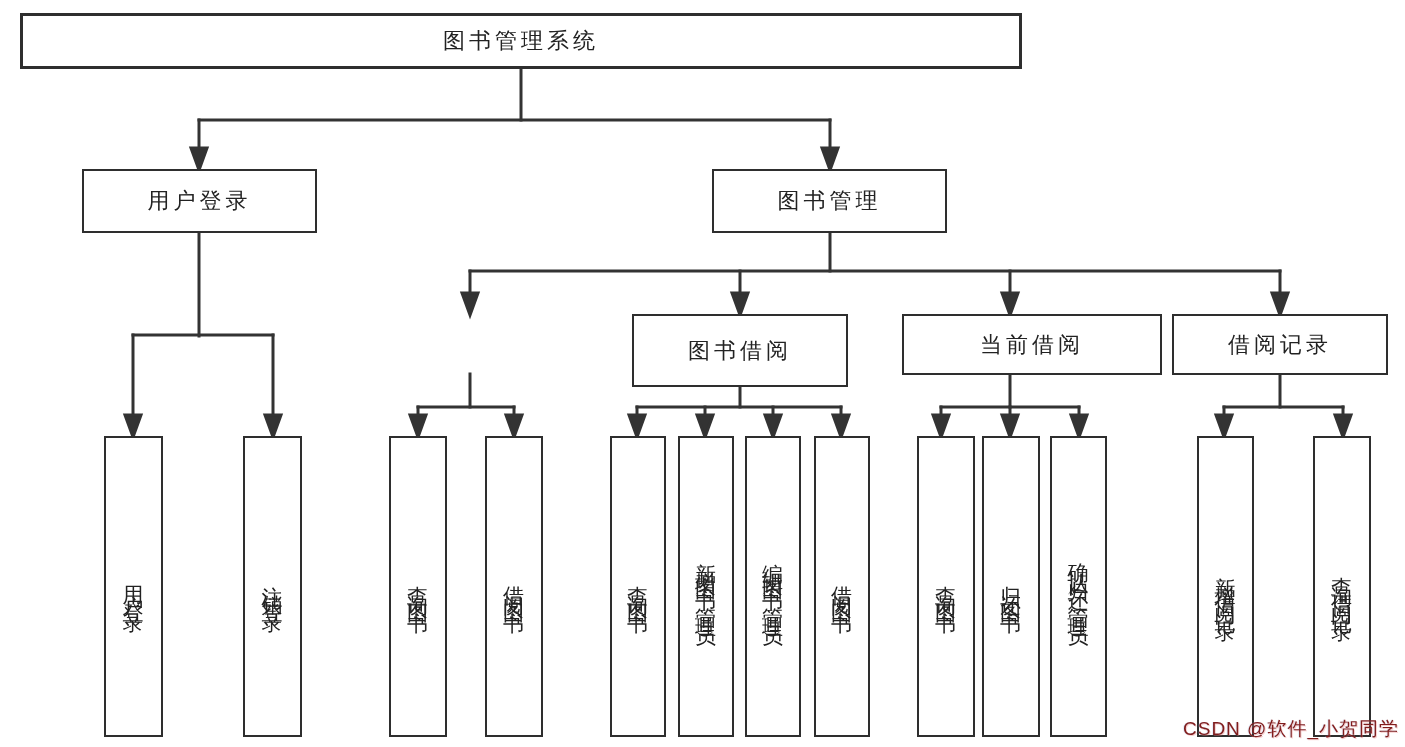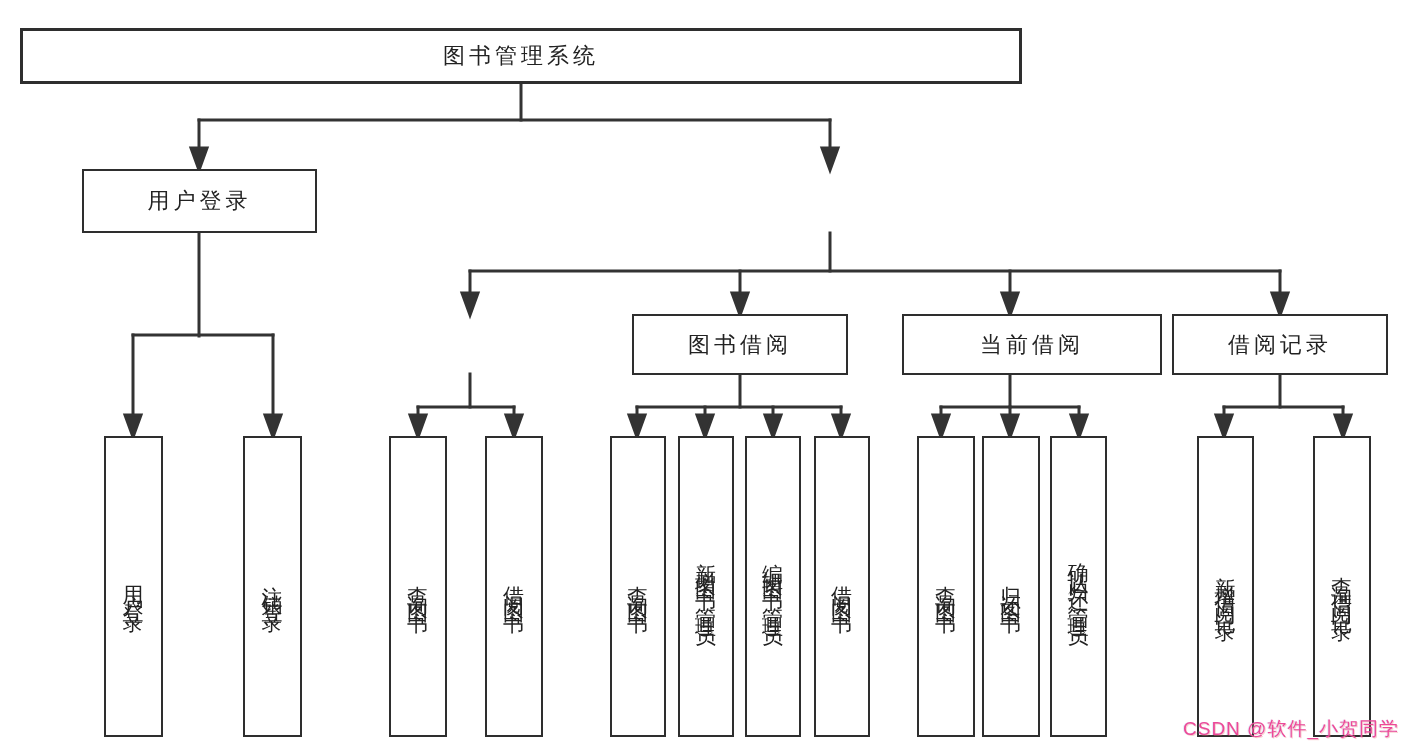--- a/index.html
+++ b/index.html
@@ -49,21 +49,21 @@
     line-height: 1;
   }
   .watermark {
     position: absolute;
     left: 1183px;
     top: 716px;
     z-index: 5;
     font-size: 19px;
     letter-spacing: 1px;
     white-space: nowrap;
-    color: #ec4899;
+    color: #7f1d1d;
     text-shadow: 1px 1px 0 rgba(231,121,121,0.35), -1px 0 0 rgba(150,180,230,0.25);
   }
 </style>
 </head>
 <body>
 
 <div class="stage">
 
   <svg class="connectors" viewBox="0 0 1405 747" xmlns="http://www.w3.org/2000/svg" stroke="#333333" stroke-width="3" fill="#333333" stroke-linecap="square">
 
@@ -120,29 +120,32 @@
     <polygon points="1079,437 1071,415 1087,415"></polygon>
 
     <line x1="1280" y1="375" x2="1280" y2="407"></line>
     <line x1="1224" y1="407" x2="1343" y2="407"></line>
     <line x1="1224" y1="407" x2="1224" y2="419"></line>
     <polygon points="1224,437 1216,415 1232,415"></polygon>
     <line x1="1343" y1="407" x2="1343" y2="419"></line>
     <polygon points="1343,437 1335,415 1351,415"></polygon>
   </svg>
 
-  <div class="node hbox root-box" style="left:20px;top:28px;width:1002px;height:56px">
+  <div class="node hbox root-box" style="left:20px;top:13px;width:1002px;height:56px">
     <span class="lbl">图书管理系统</span>
   </div>
 
   <div class="node hbox" style="left:82px;top:169px;width:235px;height:64px">
     <span class="lbl">用户登录</span>
   </div>
+  <div class="node hbox" style="left:712px;top:169px;width:235px;height:64px">
+    <span class="lbl">图书管理</span>
+  </div>
 
-  <div class="node hbox" style="left:632px;top:314px;width:216px;height:61px">
+  <div class="node hbox" style="left:632px;top:314px;width:216px;height:73px">
     <span class="lbl">图书借阅</span>
   </div>
   <div class="node hbox" style="left:902px;top:314px;width:260px;height:61px">
     <span class="lbl">当前借阅</span>
   </div>
   <div class="node hbox" style="left:1172px;top:314px;width:216px;height:61px">
     <span class="lbl">借阅记录</span>
   </div>
 
   <div class="node vbox" style="left:104px;top:436px;width:59px;height:301px">

